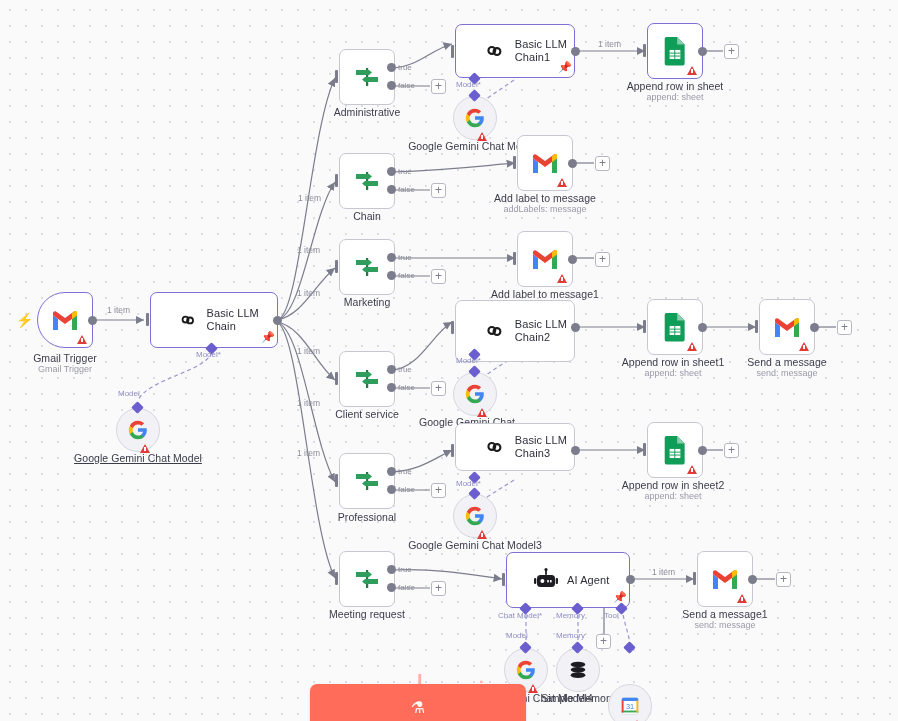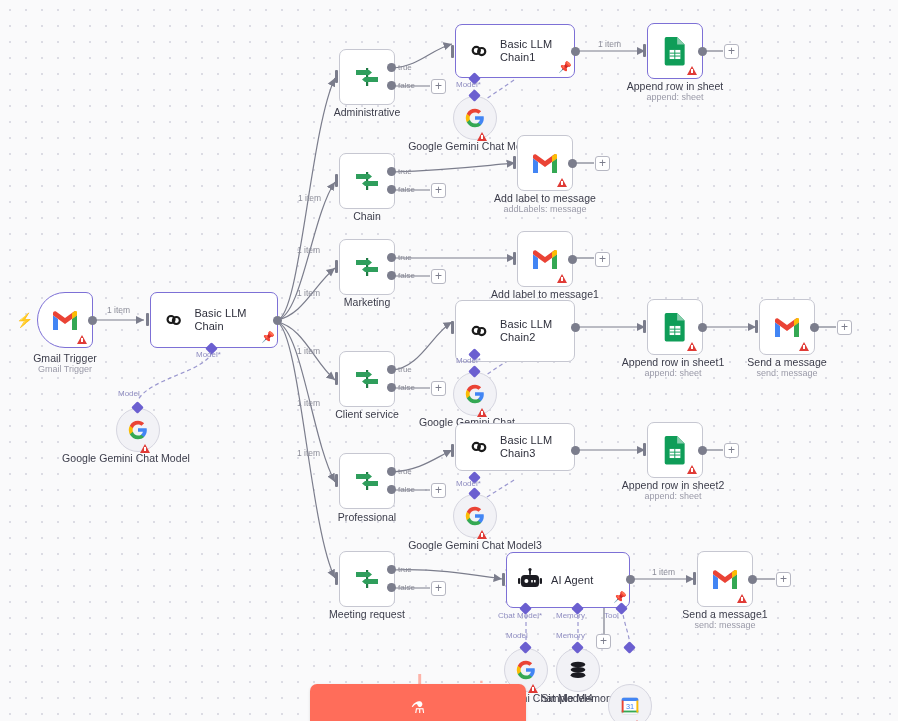--- a/index.html
+++ b/index.html
@@ -25,21 +25,21 @@
   .node {
     position: absolute;
     background: #ffffff;
     border: 1px solid #c6c7d1;
     border-radius: 7px;
     display: flex;
     align-items: center;
   }
   .node.selected { border: 1.5px solid #7d70d6; }
   .node.sq { width: 56px; height: 56px; justify-content: center; }
-  .node.wide { width: 124px; height: 56px; padding-left: 10px; gap: 8px; }
+  .node.wide { width: 124px; height: 56px; padding-left: 26px; gap: 8px; }
   .node.trigger {
     border-top-left-radius: 28px;
     border-bottom-left-radius: 28px;
   }
   .node-title {
     font-size: 11px;
     color: #2d2e3a;
     line-height: 13px;
     letter-spacing: .1px;
   }
@@ -300,21 +300,21 @@
     <svg class="ico" width="22" height="22" viewBox="0 0 24 24">
       <path d="M21.6 12.2c0-.7-.06-1.35-.18-2H12v3.8h5.4a4.6 4.6 0 0 1-2 3v2.5h3.2c1.9-1.75 3-4.33 3-7.3z" fill="#4285f4"></path>
       <path d="M12 22c2.7 0 4.96-.9 6.6-2.43l-3.2-2.5c-.9.6-2.05.95-3.4.95-2.6 0-4.8-1.76-5.6-4.12H3.1v2.6A10 10 0 0 0 12 22z" fill="#34a853"></path>
       <path d="M6.4 13.9a6 6 0 0 1 0-3.83V7.47H3.1a10 10 0 0 0 0 9.06z" fill="#fbbc04"></path>
       <path d="M12 5.95c1.47 0 2.79.5 3.83 1.5l2.85-2.85C16.95 2.99 14.7 2 12 2a10 10 0 0 0-8.9 5.47l3.3 2.6C7.2 7.7 9.4 5.95 12 5.95z" fill="#ea4335"></path>
     </svg>
     <div class="warn"></div>
   </div>
   <div class="diamond" style="left:133px; top:403px;"></div>
   <div class="sub-port-label" style="left:118px; top:389px; width:40px;">Model</div>
-  <div class="caption" style="left:51px; top:452px;">Google Gemini Chat Model</div>
+  <div class="caption" style="left:63px; top:452px;text-decoration:underline;">Google Gemini Chat Model</div>
 
   <div class="node sq" style="left:339px; top:49px;">
     <svg class="ico" width="28" height="28" viewBox="0 0 28 28">
       <rect x="13" y="5" width="2.2" height="18" fill="#1f7a44"></rect>
       <path d="M3 7h13l3 2.6L16 12H3z" fill="#2f9e5c"></path>
       <path d="M25 14H12l-3 2.6L12 19h13z" fill="#2f9e5c"></path>
     </svg>
   </div>
   <div class="stub-in" style="left:335px; top:70px;"></div>
   <div class="dot-out" style="left:387px; top:63px;"></div>

